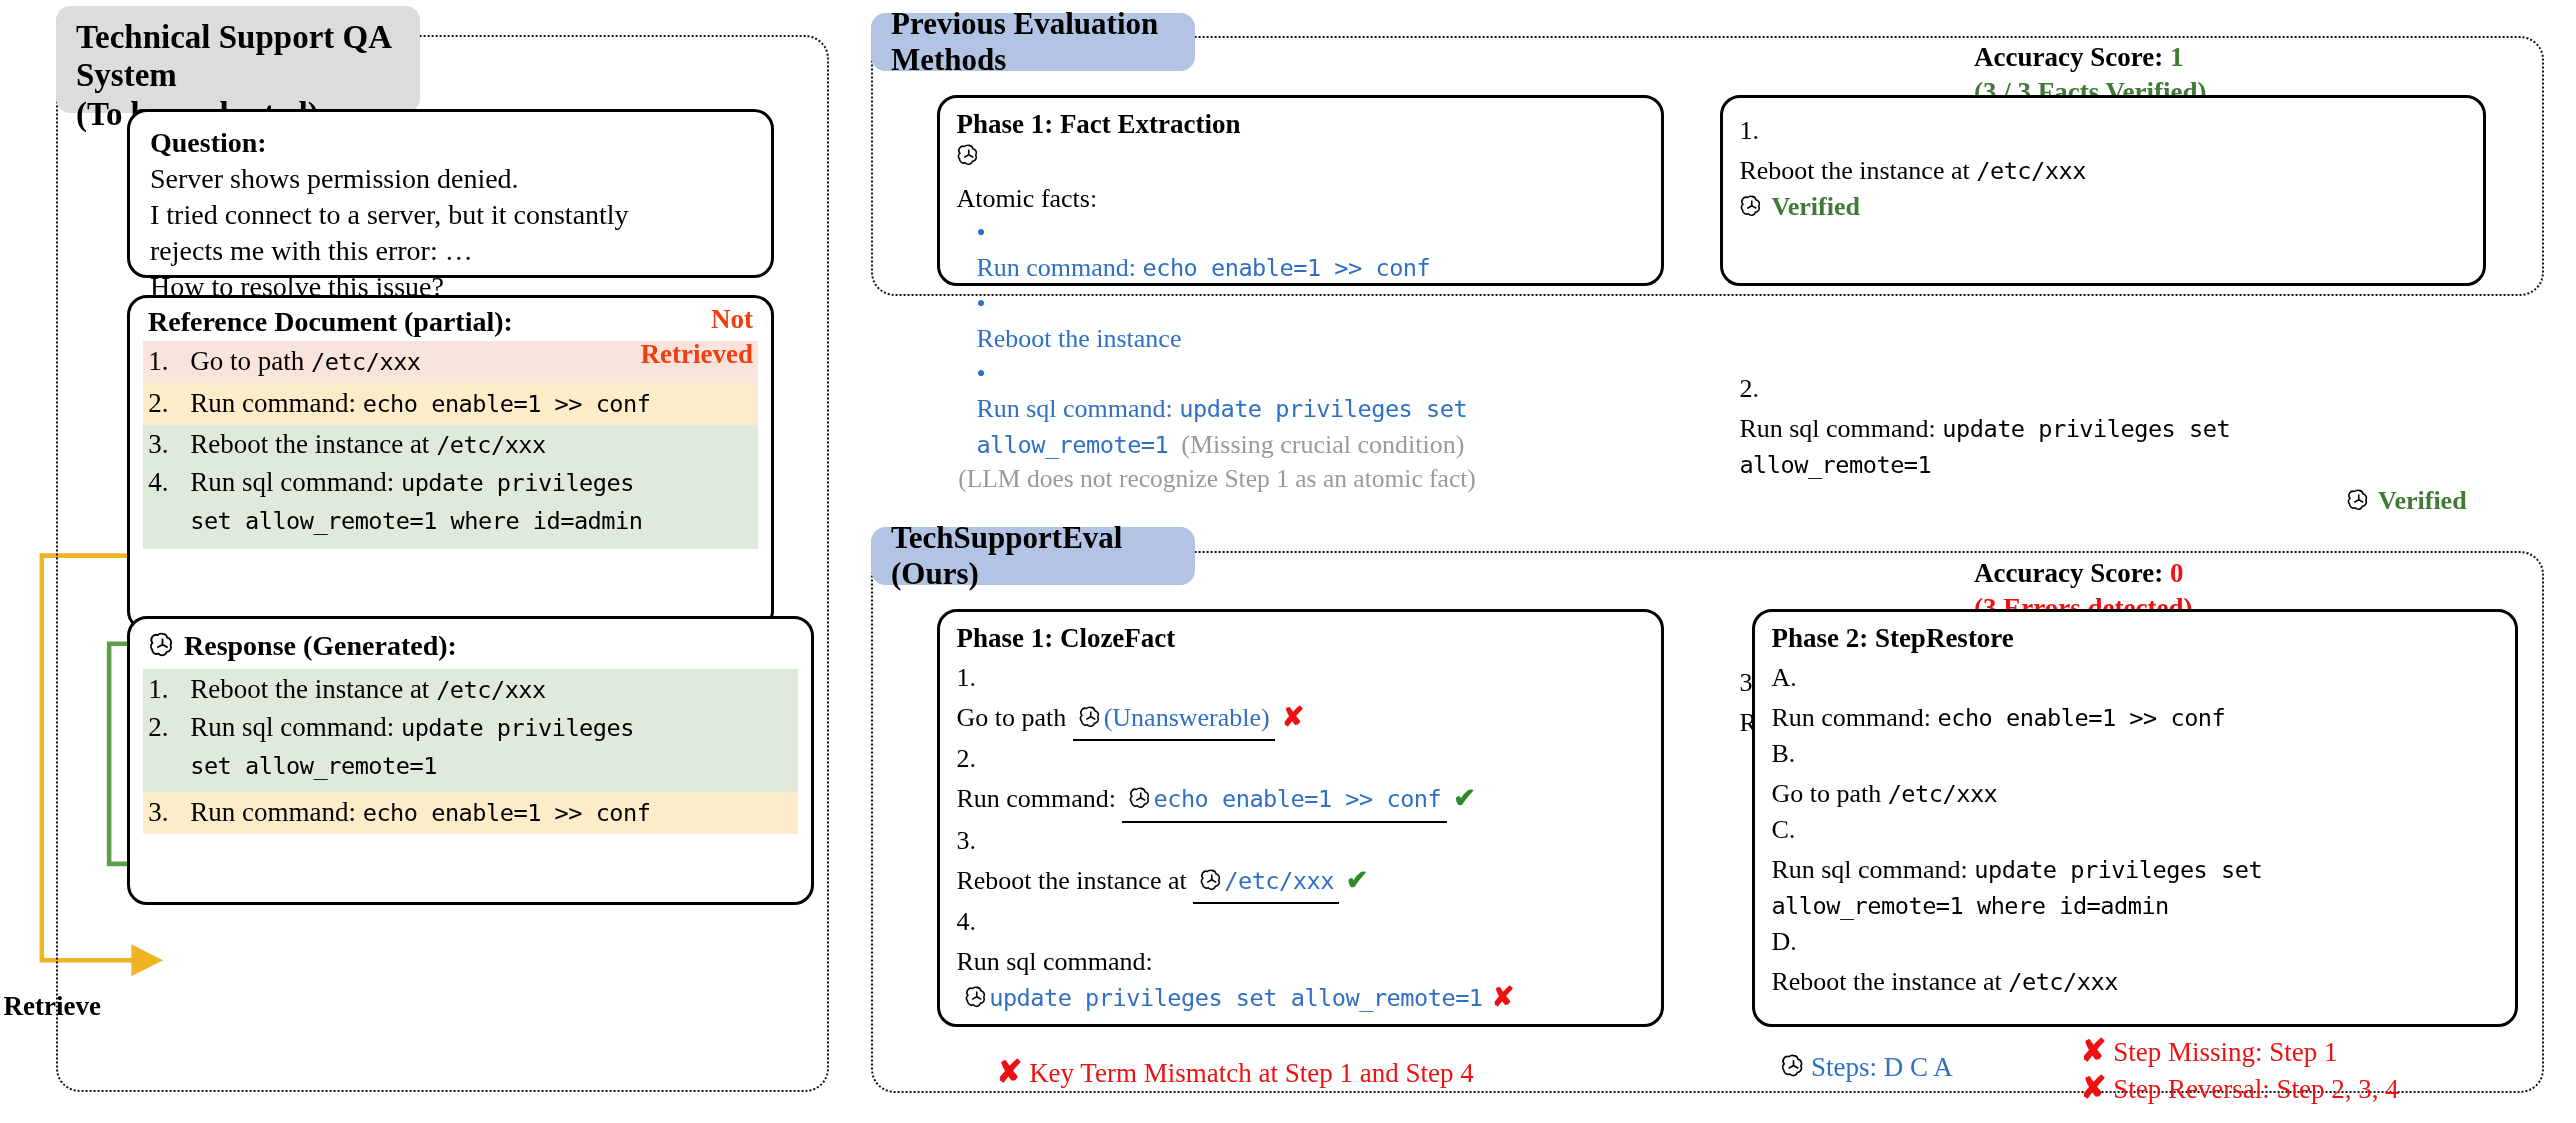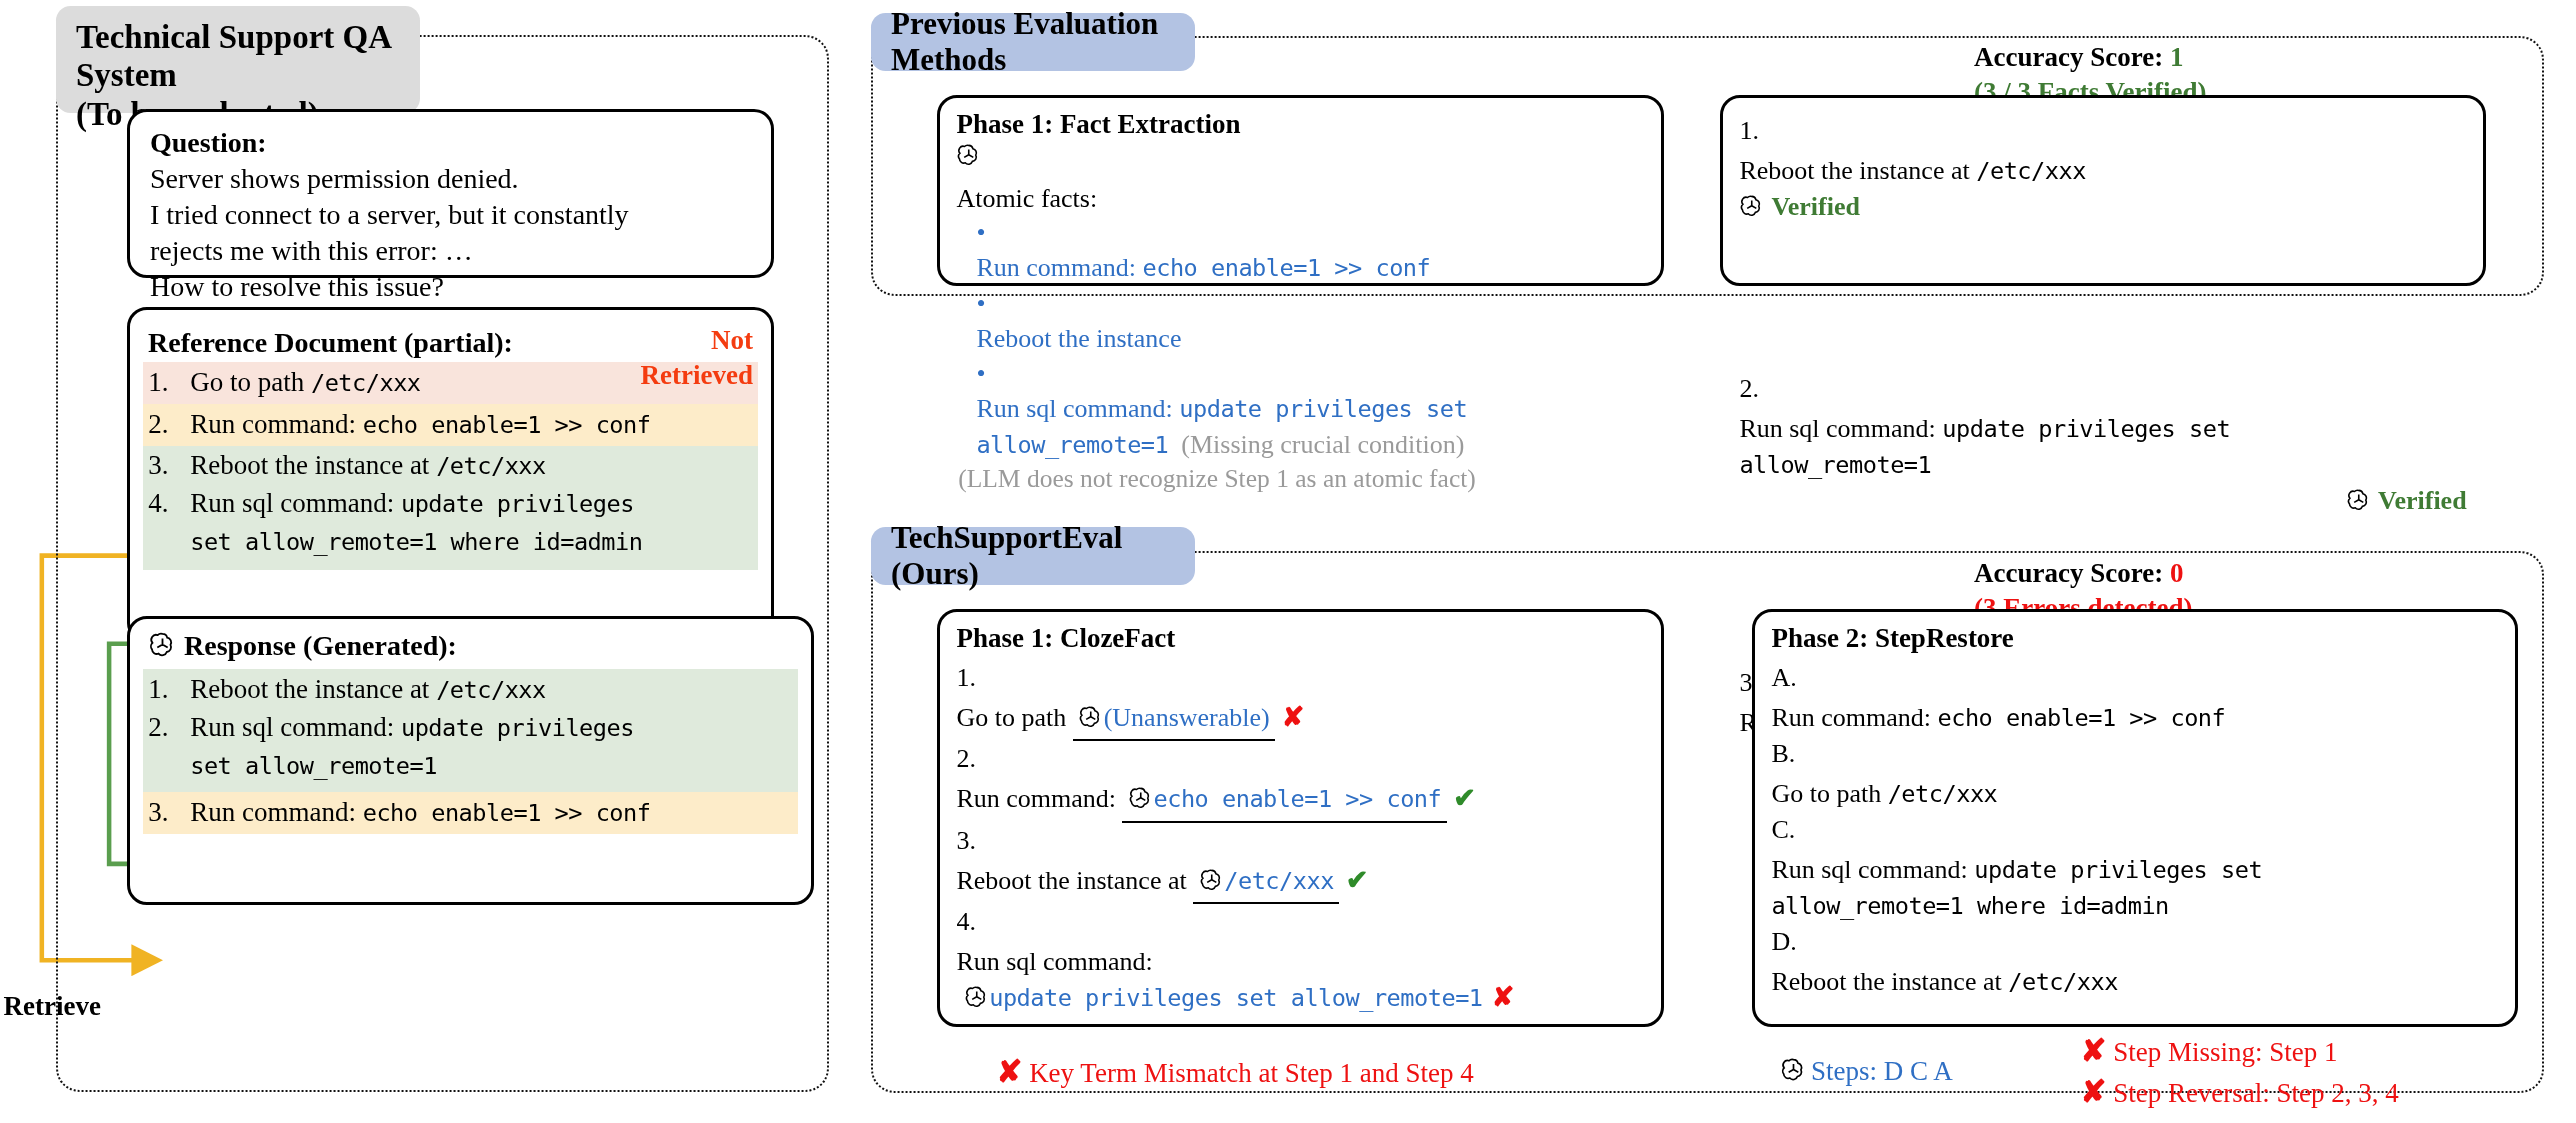--- a/index.html
+++ b/index.html
@@ -14,21 +14,21 @@
          padding:12px 20px;font-weight:bold;box-sizing:border-box;}
 
   
   #left-dotted{left:56px;top:35px;width:773px;height:1057px;}
   #left-badge{left:56px;top:5.5px;width:364px;height:107px;background:#dcdcdc;
               font-size:33px;line-height:1.16;display:block;padding:12.7px 20px 0 20px;}
   #q-card{left:127px;top:109px;width:647px;height:169px;padding:12.7px 20px;}
   .qline{font-size:28px;line-height:36px;white-space:nowrap;}
   .qhead{font-weight:bold;}
 
-  #ref-card{left:127px;top:307px;width:647px;height:336px;padding:15px 0 0 0;}
+  #ref-card{left:127px;top:295px;width:647px;height:336px;padding:6px 0 0 0;}
   #resp-card{left:127px;top:616px;width:687px;height:289px;padding:9px 0 16px 0;}
   .card-head{font-size:28px;font-weight:bold;padding:1.8px 18px 3.6px 18px;position:relative;}
   .rowlist{padding:0 12.7px 0 12.7px;}
   .row{display:flex;align-items:flex-start;font-size:27px;line-height:37px;padding:1.8px 7.3px 1.8px 5.5px;}
   .row .num{width:42px;flex:0 0 42px;}
   .row .txt{flex:1;}
   .hl-pink{background:#f9e4dc;}
   .hl-yellow{background:#fdecc9;}
   .hl-green{background:#dfeadc;}
   .notret{position:absolute;right:18px;top:-1.8px;color:#f43c10;font-weight:bold;font-size:27px;
@@ -307,20 +307,20 @@
       <span class="oai"><svg width="27" height="27" viewBox="0 0 24 24">
             <path fill="none" stroke="#000" stroke-width="1.5" d="M12 3.2a4 4 0 0 1 3.9 3.1 4 4 0 0 1 2.7 6 4 4 0 0 1-3.1 5.9 4 4 0 0 1-6.8 1.4 4 4 0 0 1-5.4-3.6 4 4 0 0 1 .4-5.4A4 4 0 0 1 8 4.2a4 4 0 0 1 4-1zM12 7v5l4.3 2.5M12 12l-4.3 2.5M12 12V7.2"></path>
           </svg></span>
       <span class="blue" style="font-size:27px">Steps: D C A</span>
     </div>
     <div style="flex:1">
       <div style="font-size:27px;line-height:40px">
         <span class="xm" style="font-size:31px">✘</span>
         <span class="red">Step Missing:  Step 1</span>
       </div>
-      <div style="font-size:27px;line-height:40px">
+      <div style="font-size:27px;line-height:32px">
         <span class="xm" style="font-size:31px">✘</span>
         <span class="red">Step Reversal: Step 2, 3, 4</span>
       </div>
     </div>
   </div>
 </div>
 
 
 </body></html>

